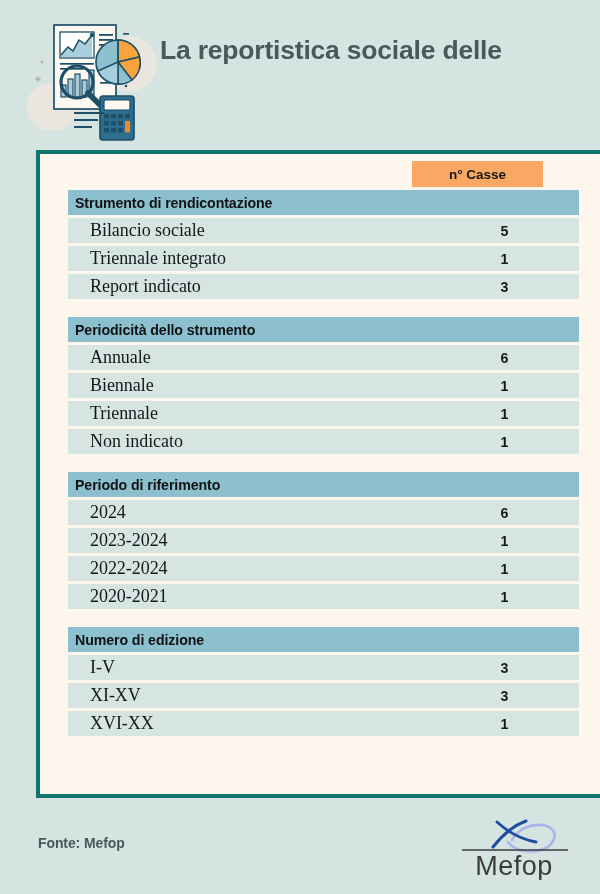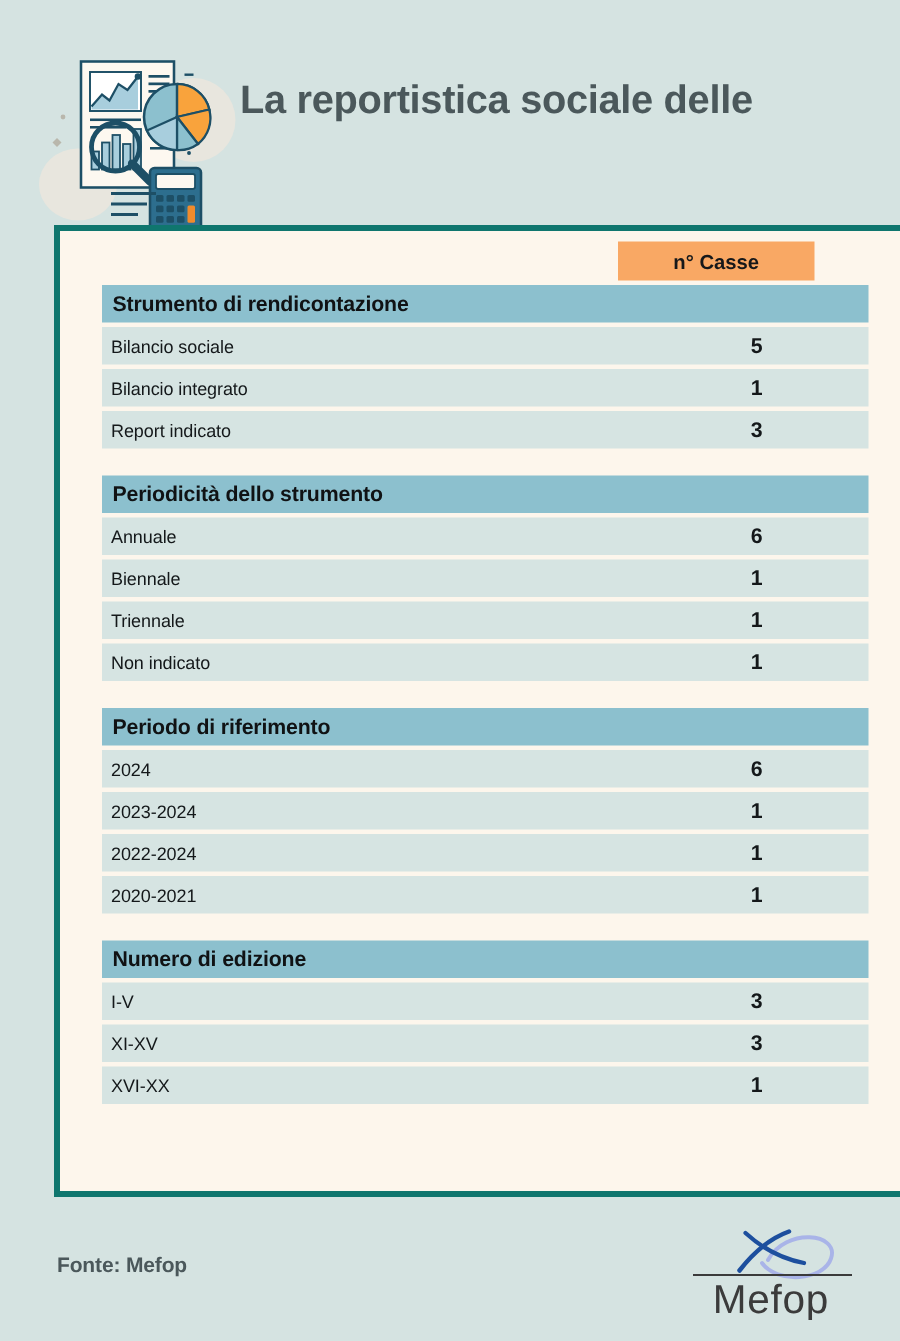--- a/index.html
+++ b/index.html
@@ -12,21 +12,21 @@
 
   body {
     background: #d5e3e1;
     font-family: "Liberation Sans", sans-serif;
     position: relative;
   }
 
   
   .header {
     position: absolute;
-    left: 0; top: 16px;
+    left: 0; top: 0;
     width: 588px;
     height: 148px;
   }
 
   .header-illustration {
     position: absolute;
     left: 22px;
     top: 12px;
     width: 140px;
     height: 132px;
@@ -94,24 +94,25 @@
   .row {
     height: 25px;
     margin-top: 3px;
     background: #d6e4e2;
     position: relative;
     display: flex;
     align-items: center;
   }
 
   .row-label {
-    padding-left: 6px;
-    font-size: 12px;
+    padding-left: 22px;
+    font-size: 18px;
     color: #14181a;
     letter-spacing: -0.05px;
+    font-family: Liberation Serif, serif;
   }
 
   .row-value {
     position: absolute;
     left: 381px;
     width: 111px;
     text-align: center;
     font-size: 14.2px;
     font-weight: bold;
     color: #14181a;
@@ -227,21 +228,21 @@
   </div>
 
   <div id="sections-container">
       <div class="section">
         <div class="section-header">Strumento di rendicontazione</div>
         <div class="row">
           <span class="row-label">Bilancio sociale</span>
           <span class="row-value">5</span>
         </div>
         <div class="row">
-          <span class="row-label">Bilancio integrato</span>
+          <span class="row-label">Triennale integrato</span>
           <span class="row-value">1</span>
         </div>
         <div class="row">
           <span class="row-label">Report indicato</span>
           <span class="row-value">3</span>
         </div>
       </div>
       <div class="section">
         <div class="section-header">Periodicità dello strumento</div>
         <div class="row">

